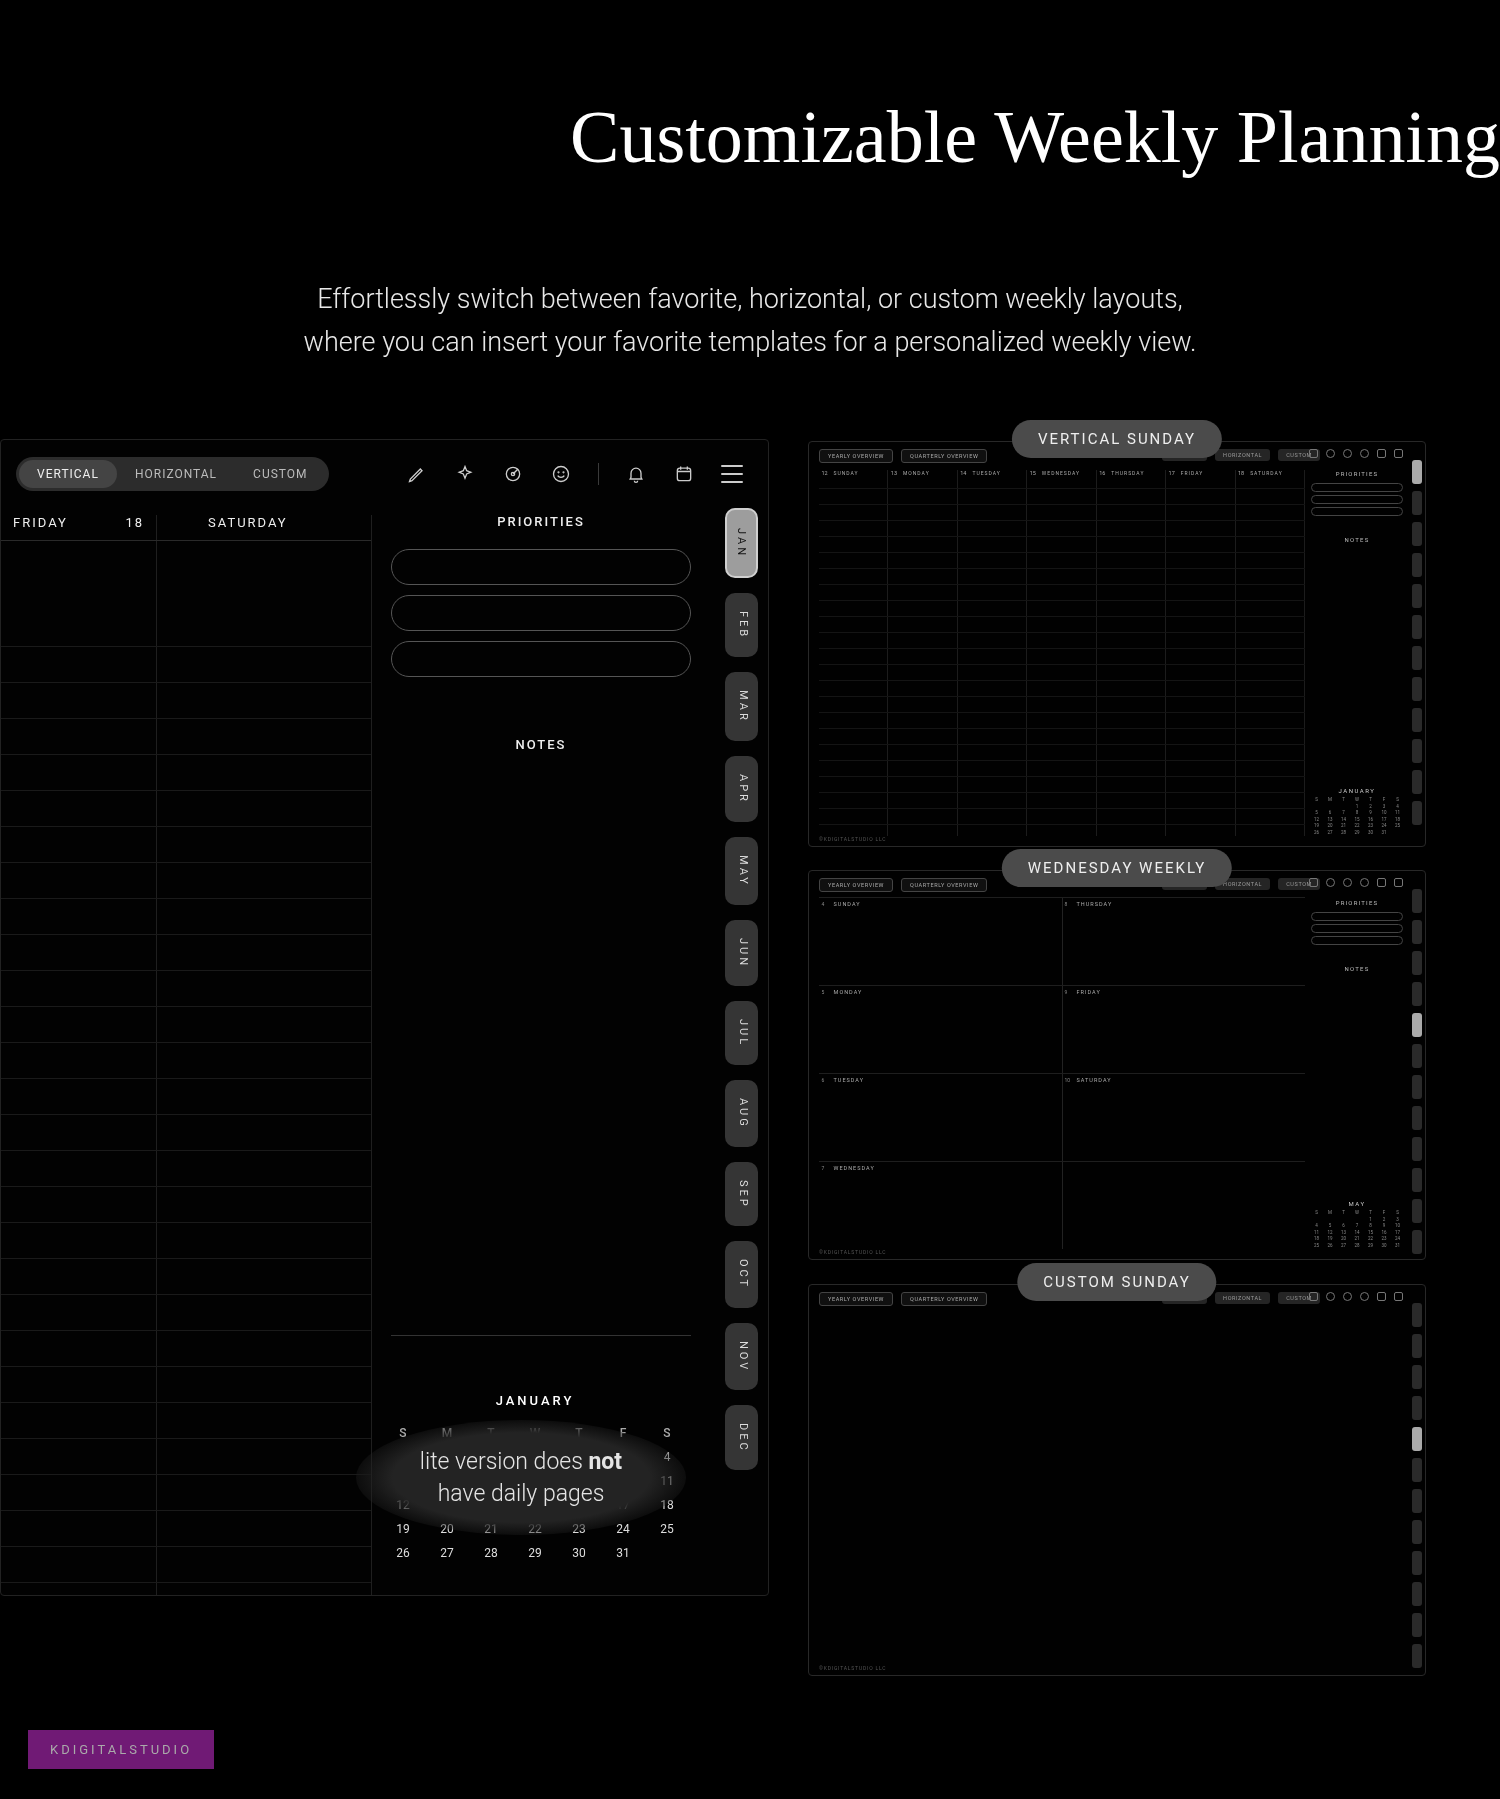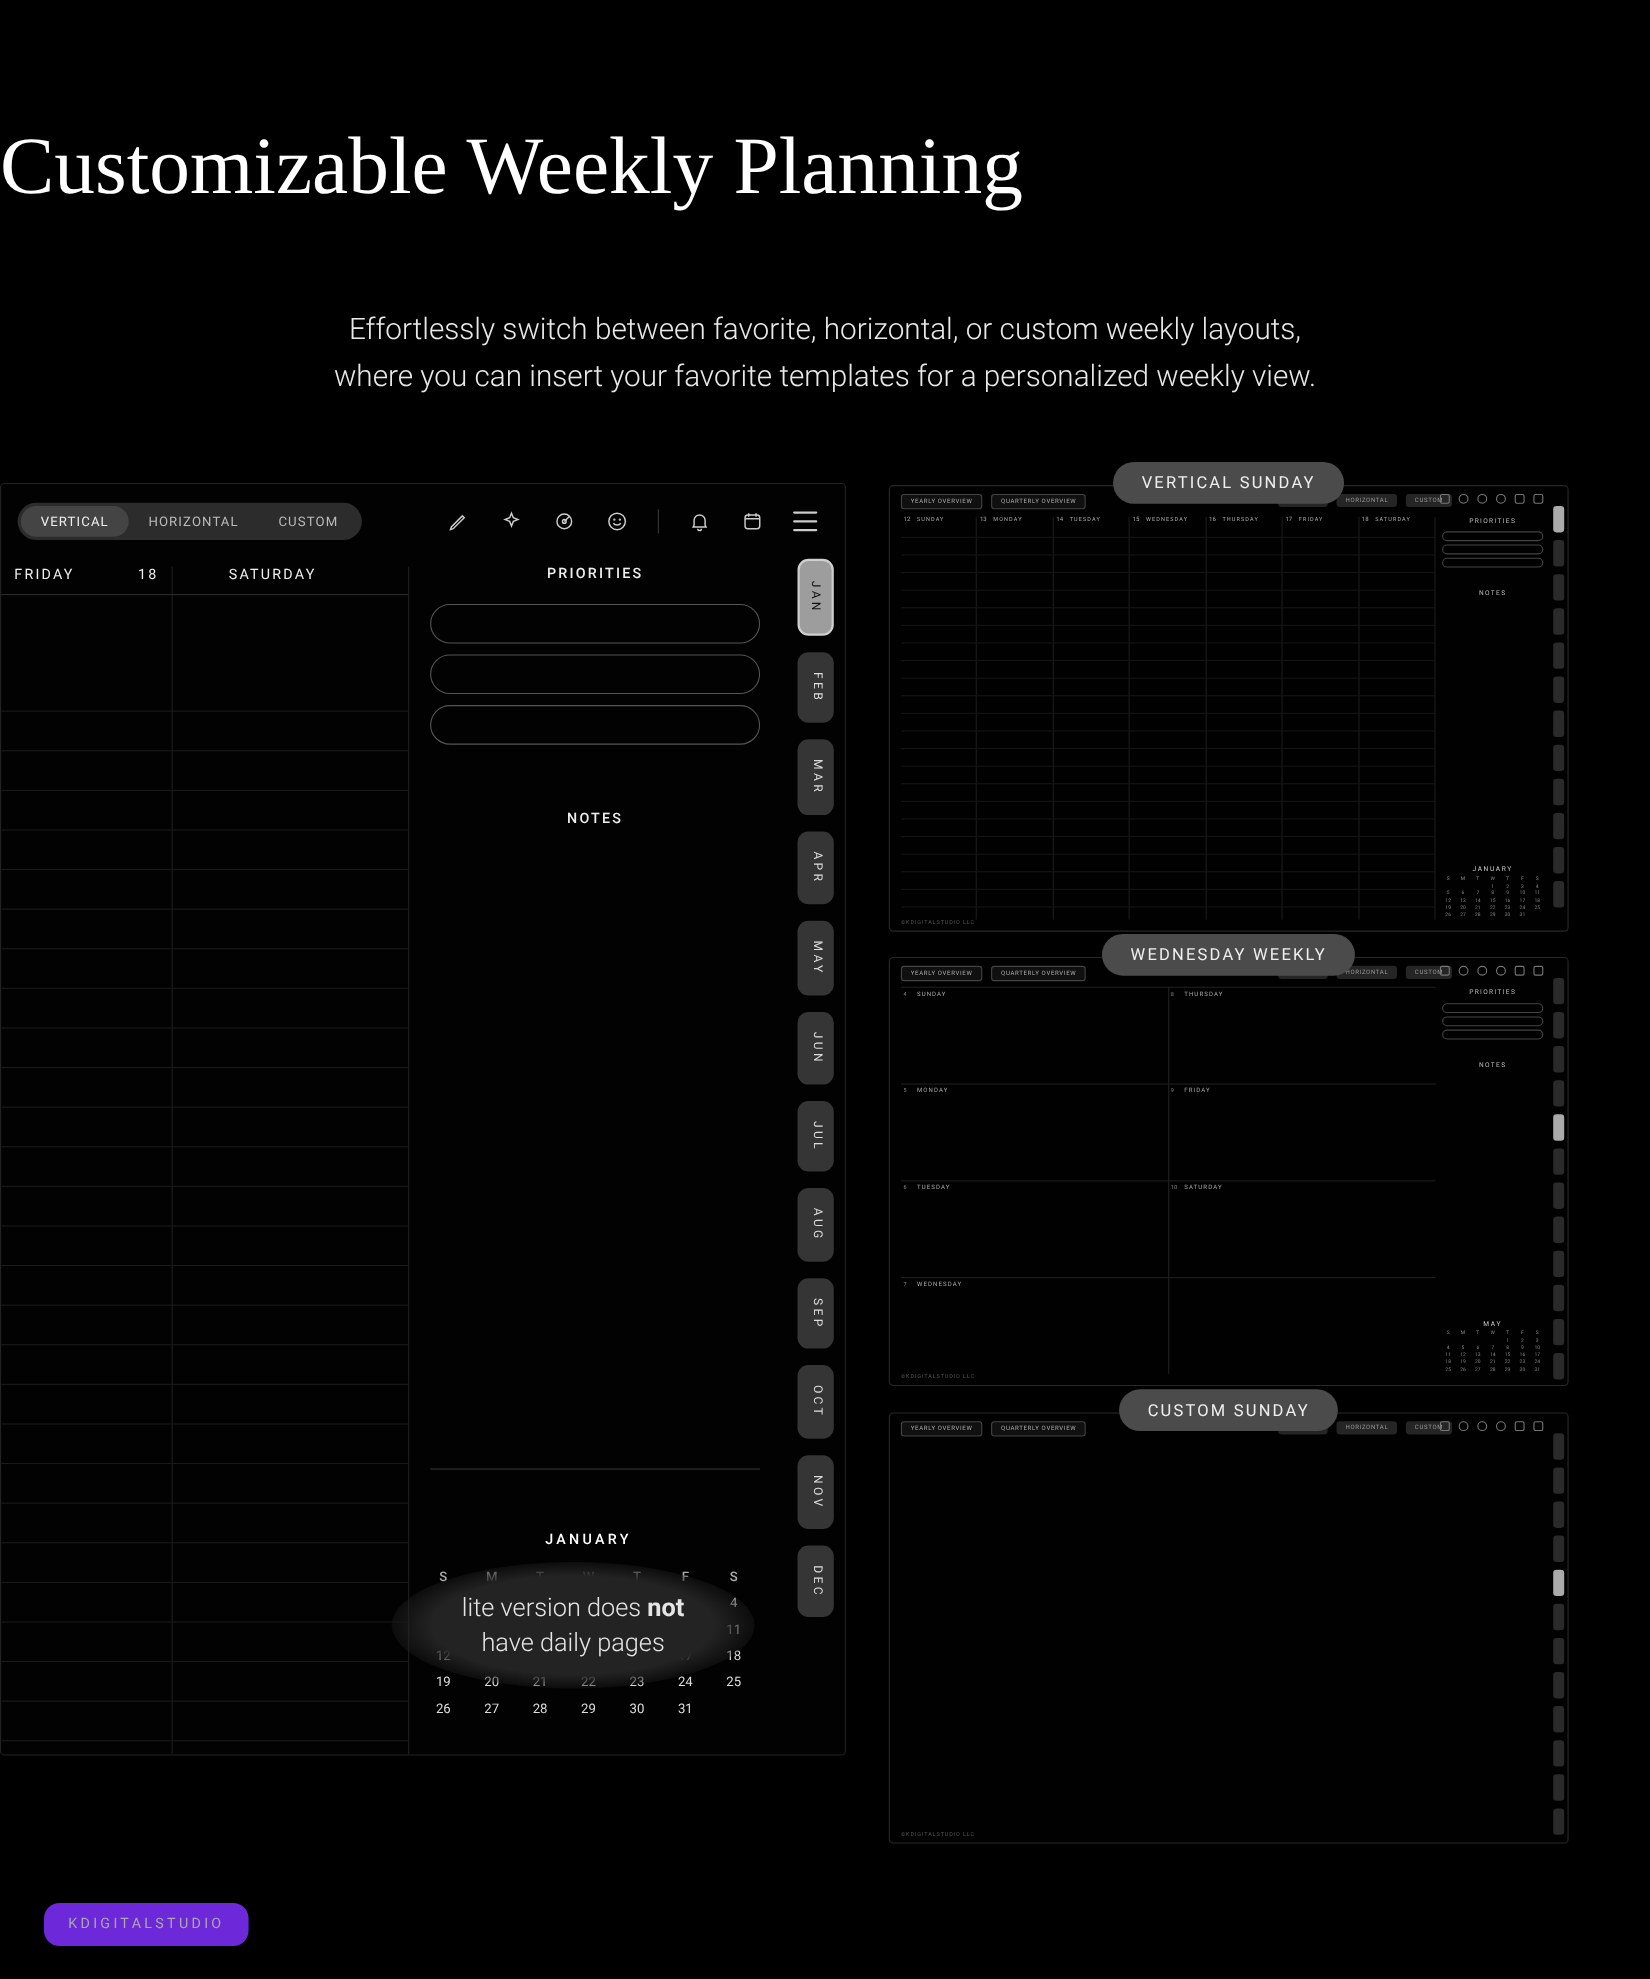--- a/index.html
+++ b/index.html
@@ -1,19 +1,19 @@
 <!DOCTYPE html>
 <html><head>
 <meta charset="utf-8">
 <style>
   html,body{margin:0;padding:0;background:#000;color:#fff;font-family:-apple-system,BlinkMacSystemFont,"Segoe UI",Roboto,sans-serif;width:1500px;height:1799px;overflow:hidden;}
   *{box-sizing:border-box;}
   .page{width:1500px;height:1799px;position:relative;background:#000;}
   
-  .hero-title{position:absolute;top:109px;left:0;width:100%;text-align:left;font-family:Georgia,"Times New Roman",serif;font-size:74px;font-weight:400;letter-spacing:0px;}
+  .hero-title{position:absolute;top:95px;left:0;width:100%;text-align:right;font-family:Georgia,"Times New Roman",serif;font-size:74px;font-weight:400;letter-spacing:0px;}
   .hero-sub{position:absolute;top:278px;left:0;width:100%;text-align:center;font-size:27px;font-weight:300;line-height:1.6;color:#e8e8e8;}
   
   .planner-main{position:absolute;left:0;top:439px;width:769px;height:1157px;background:#020202;border:1px solid #222;border-radius:4px;overflow:hidden;}
   .pm-toolbar{position:absolute;top:12px;left:0;width:100%;height:44px;display:flex;align-items:center;}
   .pm-segmented{margin-left:15px;display:flex;background:#2c2c2c;border-radius:20px;padding:3px;}
   .pm-seg-item{font-size:12px;letter-spacing:1px;padding:7px 18px;border-radius:16px;color:#bbb;cursor:pointer;}
   .pm-seg-item.active{background:#444;color:#eee;}
   .pm-toolbar-icons{position:absolute;right:25px;top:0;height:44px;display:flex;align-items:center;gap:26px;}
   .tb-icon{width:22px;height:22px;display:flex;align-items:center;justify-content:center;font-size:20px;color:#ccc;}
   .tb-sep{width:1px;height:22px;background:#3a3a3a;}
@@ -72,21 +72,21 @@
   .th-vert-grid .daylbl{position:absolute;top:0;font-size:5px;letter-spacing:1px;color:#aaa;}
   .th-vert-grid .daynum{position:absolute;top:0;font-size:5.5px;color:#aaa;}
   .th-vert-grid .hline{position:absolute;left:0;right:0;height:1px;background:#141414;}
   
   .th-horz-grid{position:absolute;top:26px;left:10px;right:120px;bottom:10px;}
   .th-horz-grid .vline{position:absolute;top:0;bottom:0;left:50%;width:1px;background:#222;}
   .th-horz-grid .hline{position:absolute;left:0;right:0;height:1px;background:#1e1e1e;}
   .th-horz-grid .cell-lbl{position:absolute;font-size:5.5px;letter-spacing:1px;color:#aaa;}
   .th-horz-grid .cell-num{position:absolute;font-size:5px;color:#888;}
   
-  .brand-footer{position:absolute;left:40px;bottom:30px;background:#6d28d9;padding:12px 22px;font-size:13px;letter-spacing:3px;color:#aaa;border-radius:14px;}
+  .brand-footer{position:absolute;left:28px;bottom:30px;background:#701a75;padding:12px 22px;font-size:13px;letter-spacing:3px;color:#aaa;border-radius:0;}
   svg{display:block;}
 </style>
 </head>
 <body>
 
 <div class="page">
 
   <div class="hero-title">Customizable Weekly Planning</div>
   <div class="hero-sub">
     <span>Effortlessly switch between favorite, horizontal, or custom weekly layouts,</span><br>

